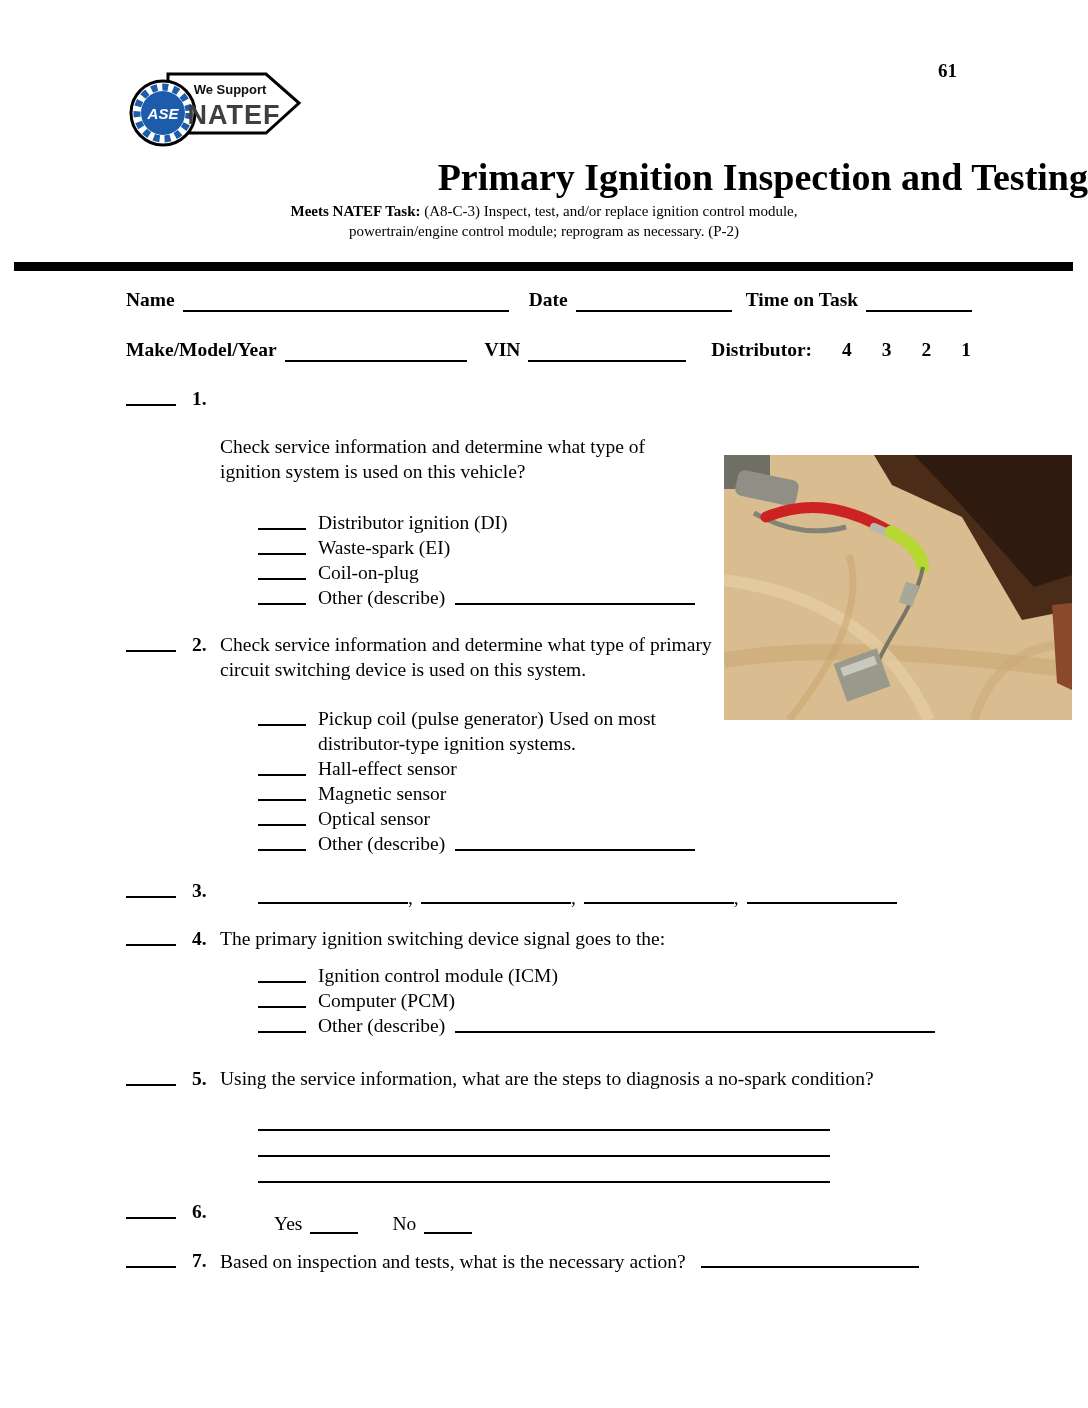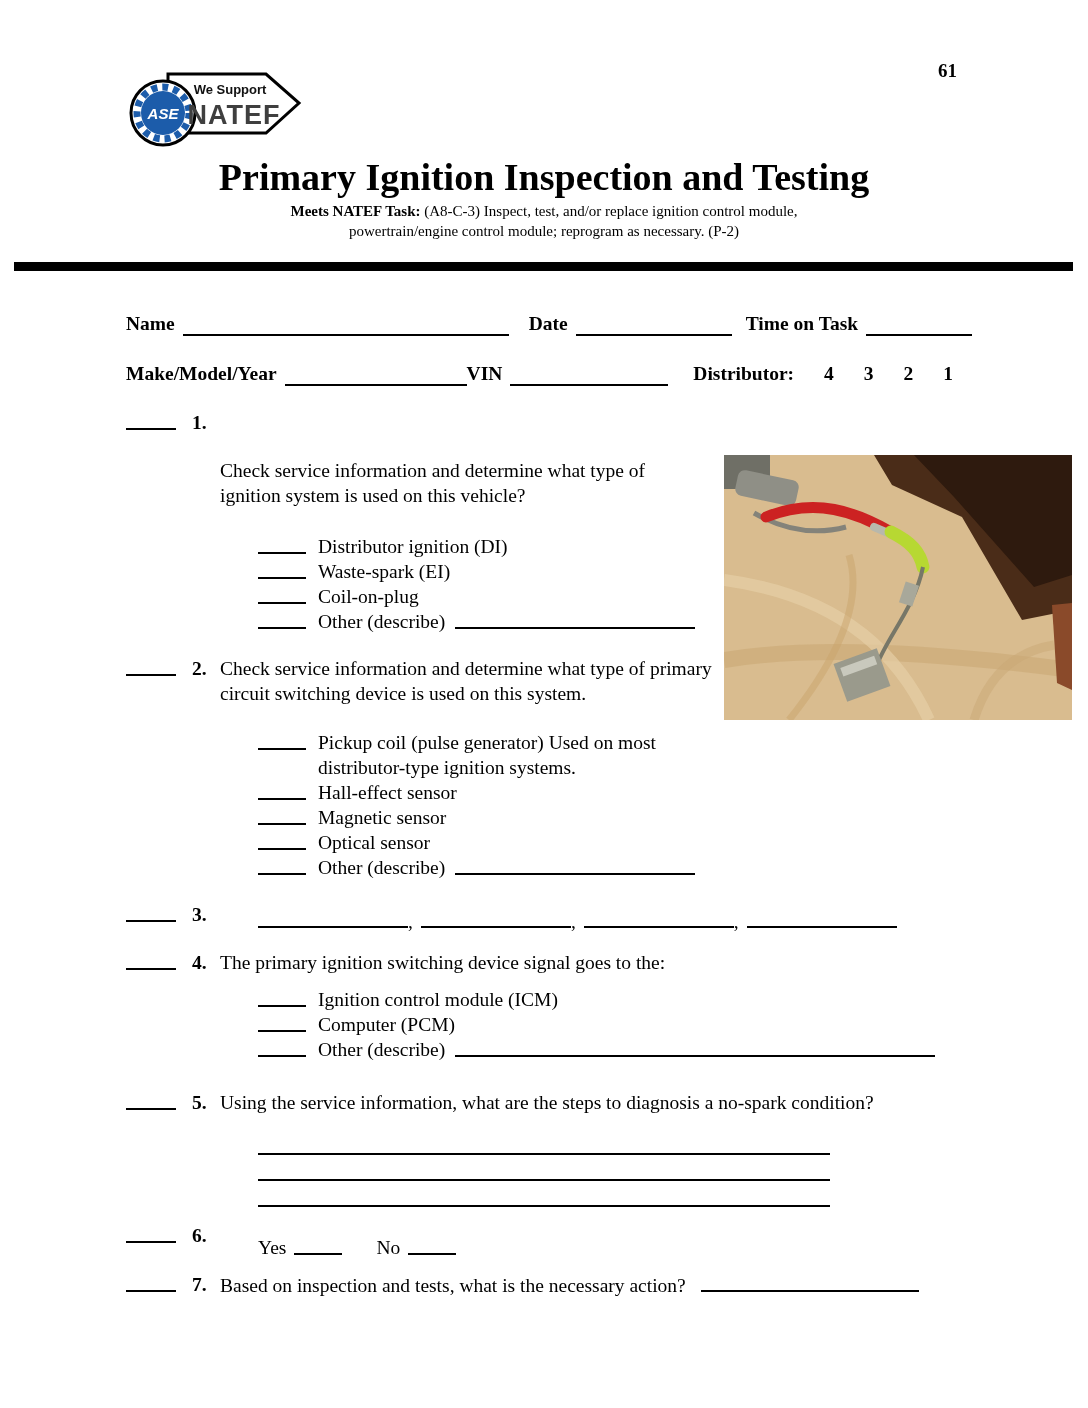--- a/index.html
+++ b/index.html
@@ -3,26 +3,26 @@
 <meta charset="utf-8">
 <style>
   * { box-sizing: border-box; }
   html, body { margin: 0; padding: 0; background: #ffffff; }
   .page {
     width: 1088px; height: 1408px; background: #fff; position: relative;
     font-family: "Liberation Serif", serif; color: #000; overflow: hidden;
   }
   .page-number { position: absolute; top: 60px; left: 938px; font-size: 19px; font-weight: bold; }
   .logo { position: absolute; top: 54px; left: 126px; }
-  .title { position: absolute; top: 155px; left: 0; width: 100%; text-align: center;
+  .title { position: absolute; top: 155px; left: 0; width: 100%; text-align: right;
            font-size: 38px; font-weight: bold; margin: 0; }
   .subtitle { position: absolute; top: 202px; left: 0; width: 100%; text-align: center;
               font-size: 15px; line-height: 1.32; }
   .divider { position: absolute; top: 262px; left: 14px; width: 1059px; height: 9px; background: #000; }
-  .content { position: absolute; top: 312px; left: 126px; width: 946px; font-size: 19.5px; }
+  .content { position: absolute; top: 288px; left: 126px; width: 946px; font-size: 19.5px; }
 
   .blank { display: inline-block; border-bottom: 2px solid #000; height: 20px; vertical-align: baseline; }
 
   .form-row { display: flex; align-items: flex-end; margin-bottom: 0; }
   .form-row.second { margin-top: 26px; }
   .flabel { font-weight: bold; line-height: 24px; }
   .blank.gap { margin-left: 8px; }
 
   .eval-num { font-weight: bold; margin-left: 30px; line-height: 24px; }
 
@@ -45,21 +45,21 @@
   .opt-label.w395 { max-width: 395px; }
   .write-blank { margin-left: 10px; height: 20px; }
 
   .blank-row { margin-left: 38px; margin-top: 6px; white-space: nowrap; }
   .blank-row .blank { width: 150px; }
   .comma { margin-right: 8px; }
 
   .answer-lines { margin-left: 38px; margin-top: 14px; }
   .ans-line { width: 572px; height: 26px; border-bottom: 2px solid #000; }
 
-  .yesno { margin-left: 38px; margin-top: 12px; display: flex; align-items: flex-start; }
+  .yesno { margin-left: 54px; margin-top: 12px; display: flex; align-items: center; }
   .yesno .blank { width: 48px; margin-left: 8px; }
   .no-label { margin-left: 34px; }
 
   .q1 { margin-bottom: 22px; }
   .q2 { margin-bottom: 22px; }
   .q3 { margin-bottom: 16px; }
   .q4 { margin-bottom: 28px; }
   .q5 { margin-bottom: 16px; }
   .q6 { margin-bottom: 12px; }
 
@@ -123,21 +123,21 @@
       <span class="blank gap" style="width:326px"></span>
       <span class="flabel" style="margin-left:20px">Date</span>
       <span class="blank gap" style="width:156px"></span>
       <span class="flabel" style="margin-left:14px">Time on Task</span>
       <span class="blank gap" style="width:106px"></span>
     </div>
 
     <div class="form-row second">
       <span class="flabel">Make/Model/Year</span>
       <span class="blank gap" style="width:182px"></span>
-      <span class="flabel" style="">VIN</span>
+      <span class="flabel" style="margin-left:18px">VIN</span>
       <span class="blank gap" style="width:158px"></span>
       <span class="flabel" style="margin-left:25px">Distributor:</span>
       <span class="eval-num">4</span>
       <span class="eval-num">3</span>
       <span class="eval-num">2</span>
       <span class="eval-num">1</span>
     </div>
 
     <div class="questions">
 

